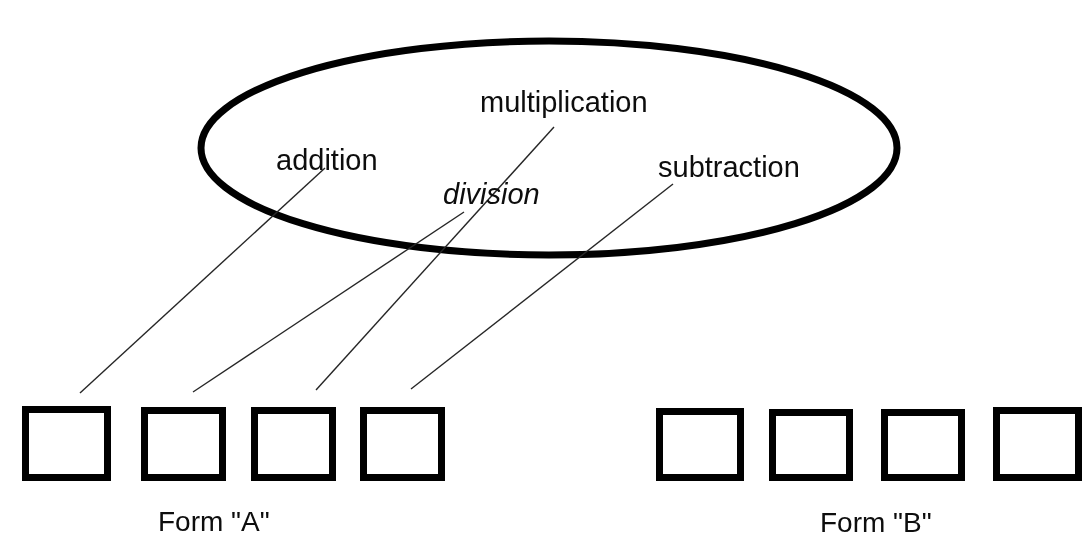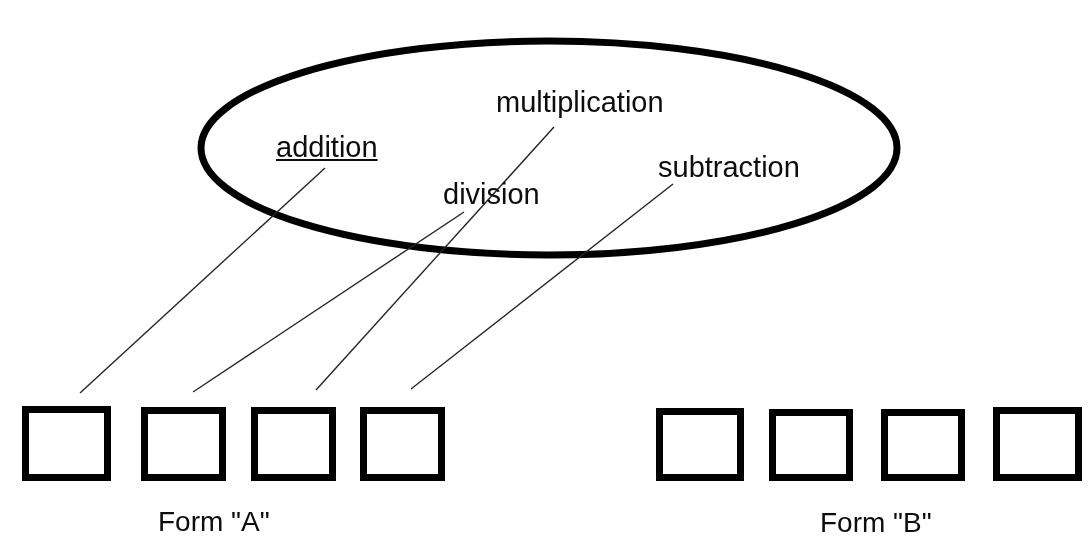--- a/index.html
+++ b/index.html
@@ -59,23 +59,23 @@
     <ellipse id="ellipse-shape" cx="549" cy="148" rx="348" ry="107" fill="none" stroke="#000000" stroke-width="7"></ellipse>
     <g id="connector-group">
         <line x1="325" y1="168" x2="80" y2="393" stroke="#262626" stroke-width="1.4"></line>
         <line x1="554" y1="127" x2="316" y2="390" stroke="#262626" stroke-width="1.4"></line>
         <line x1="464" y1="212" x2="193" y2="392" stroke="#262626" stroke-width="1.4"></line>
         <line x1="673" y1="184" x2="411" y2="389" stroke="#262626" stroke-width="1.4"></line>
       </g>
   </svg>
 
   <div id="op-label-layer">
-      <div class="op-label" style="left: 276px; top: 133px; text-decoration: underline;">addition</div>
-      <div class="op-label" style="left: 496px; top: 88px;">multiplication</div>
-      <div class="op-label" style="left: 443px; top: 180px;">division</div>
+      <div class="op-label" style="left: 276px; top: 146px;">addition</div>
+      <div class="op-label" style="left: 480px; top: 88px;">multiplication</div>
+      <div class="op-label" style="left: 443px; top: 180px; font-style: italic;">division</div>
       <div class="op-label" style="left: 634px; top: 153px; margin-left: 24px;">subtraction</div>
     </div>
 
   <div id="boxes-layer">
       <div class="field-box" style="left: 22px; top: 406px; width: 89px; height: 75px;"></div>
       <div class="field-box" style="left: 141px; top: 407px; width: 85px; height: 74px;"></div>
       <div class="field-box" style="left: 251px; top: 407px; width: 85px; height: 74px;"></div>
       <div class="field-box" style="left: 360px; top: 407px; width: 85px; height: 74px;"></div>
       <div class="field-box" style="left: 656px; top: 408px; width: 88px; height: 73px;"></div>
       <div class="field-box" style="left: 769px; top: 409px; width: 84px; height: 72px;"></div>

